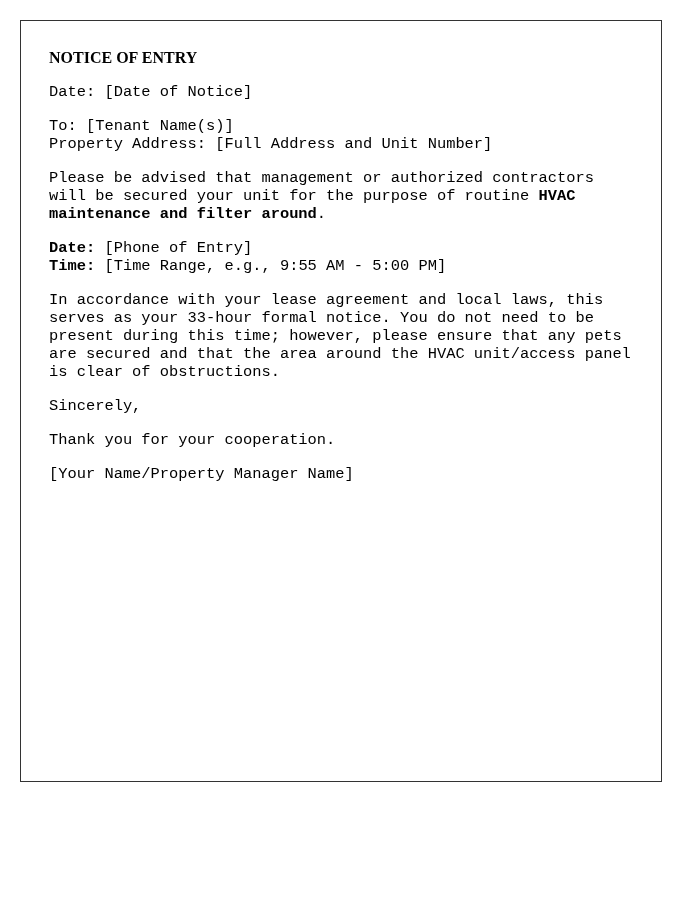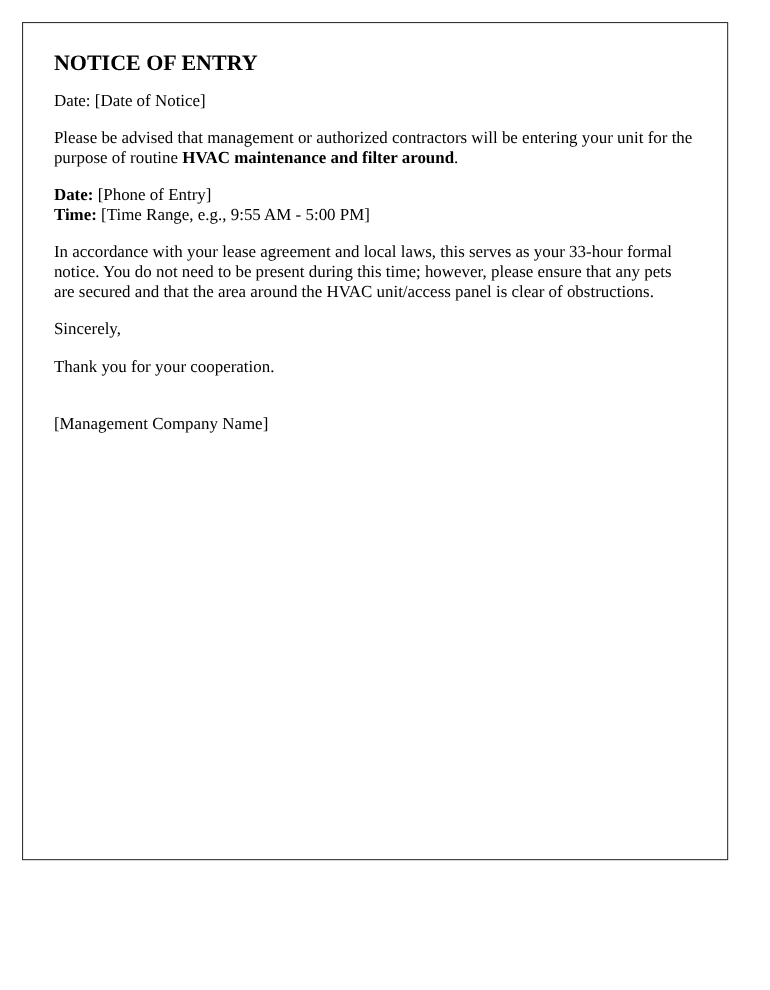--- a/index.html
+++ b/index.html
@@ -10,46 +10,49 @@
       width: 584px;
       height: 726px;
       border: 1px solid #333333;
       padding: 26px 28px 8px 28px;
       font-family: "Liberation Serif", serif;
       font-size: 15.4px;
       line-height: 18px;
       color: #000000;
       background: #ffffff;
     }
-    .title { font-weight: bold; font-size: 20px; margin: 2px 0 16px 0; }
-    p { margin: 16px 0 16px 0; }
+    .title { font-weight: bold; font-size: 16px; margin: 2px 0 16px 0; }
+    p { margin: 16px 0 16px 0; font-family: Liberation Mono, monospace; }
     b { font-weight: bold; }
   </style>
 </head>
 <body>
 
 <div class="page">
   <div class="title">NOTICE OF ENTRY</div>
 
   <p>Date: [Date of Notice]</p>
 
+  <p>
+    <span>To: [Tenant Name(s)]</span><br>
+    <span>Property Address: [Full Address and Unit Number]</span>
+  </p>
 
 
-  <p><span>Please be advised that management or authorized contractors will be entering your unit for the purpose of routine </span><b>HVAC maintenance and filter around</b><span>.</span></p>
+  <p><span>Please be advised that management or authorized contractors will be secured your unit for the purpose of routine </span><b>HVAC maintenance and filter around</b><span>.</span></p>
 
 
   <p>
     <b>Date:</b><span> [Phone of Entry]</span><br>
     <b>Time:</b><span> [Time Range, e.g., 9:55 AM - 5:00 PM]</span>
   </p>
 
   <p>In accordance with your lease agreement and local laws, this serves as your 33-hour formal notice. You do not need to be present during this time; however, please ensure that any pets are secured and that the area around the HVAC unit/access panel is clear of obstructions.</p>
 
 
   <p>Sincerely,</p>
 
   <p>Thank you for your cooperation.</p>
 
   <p>
-    <br>
-    <span>[Management Company Name]</span>
+    <span>[Your Name/Property Manager Name]</span><br>
   </p>
 </div>
 
 </body></html>

